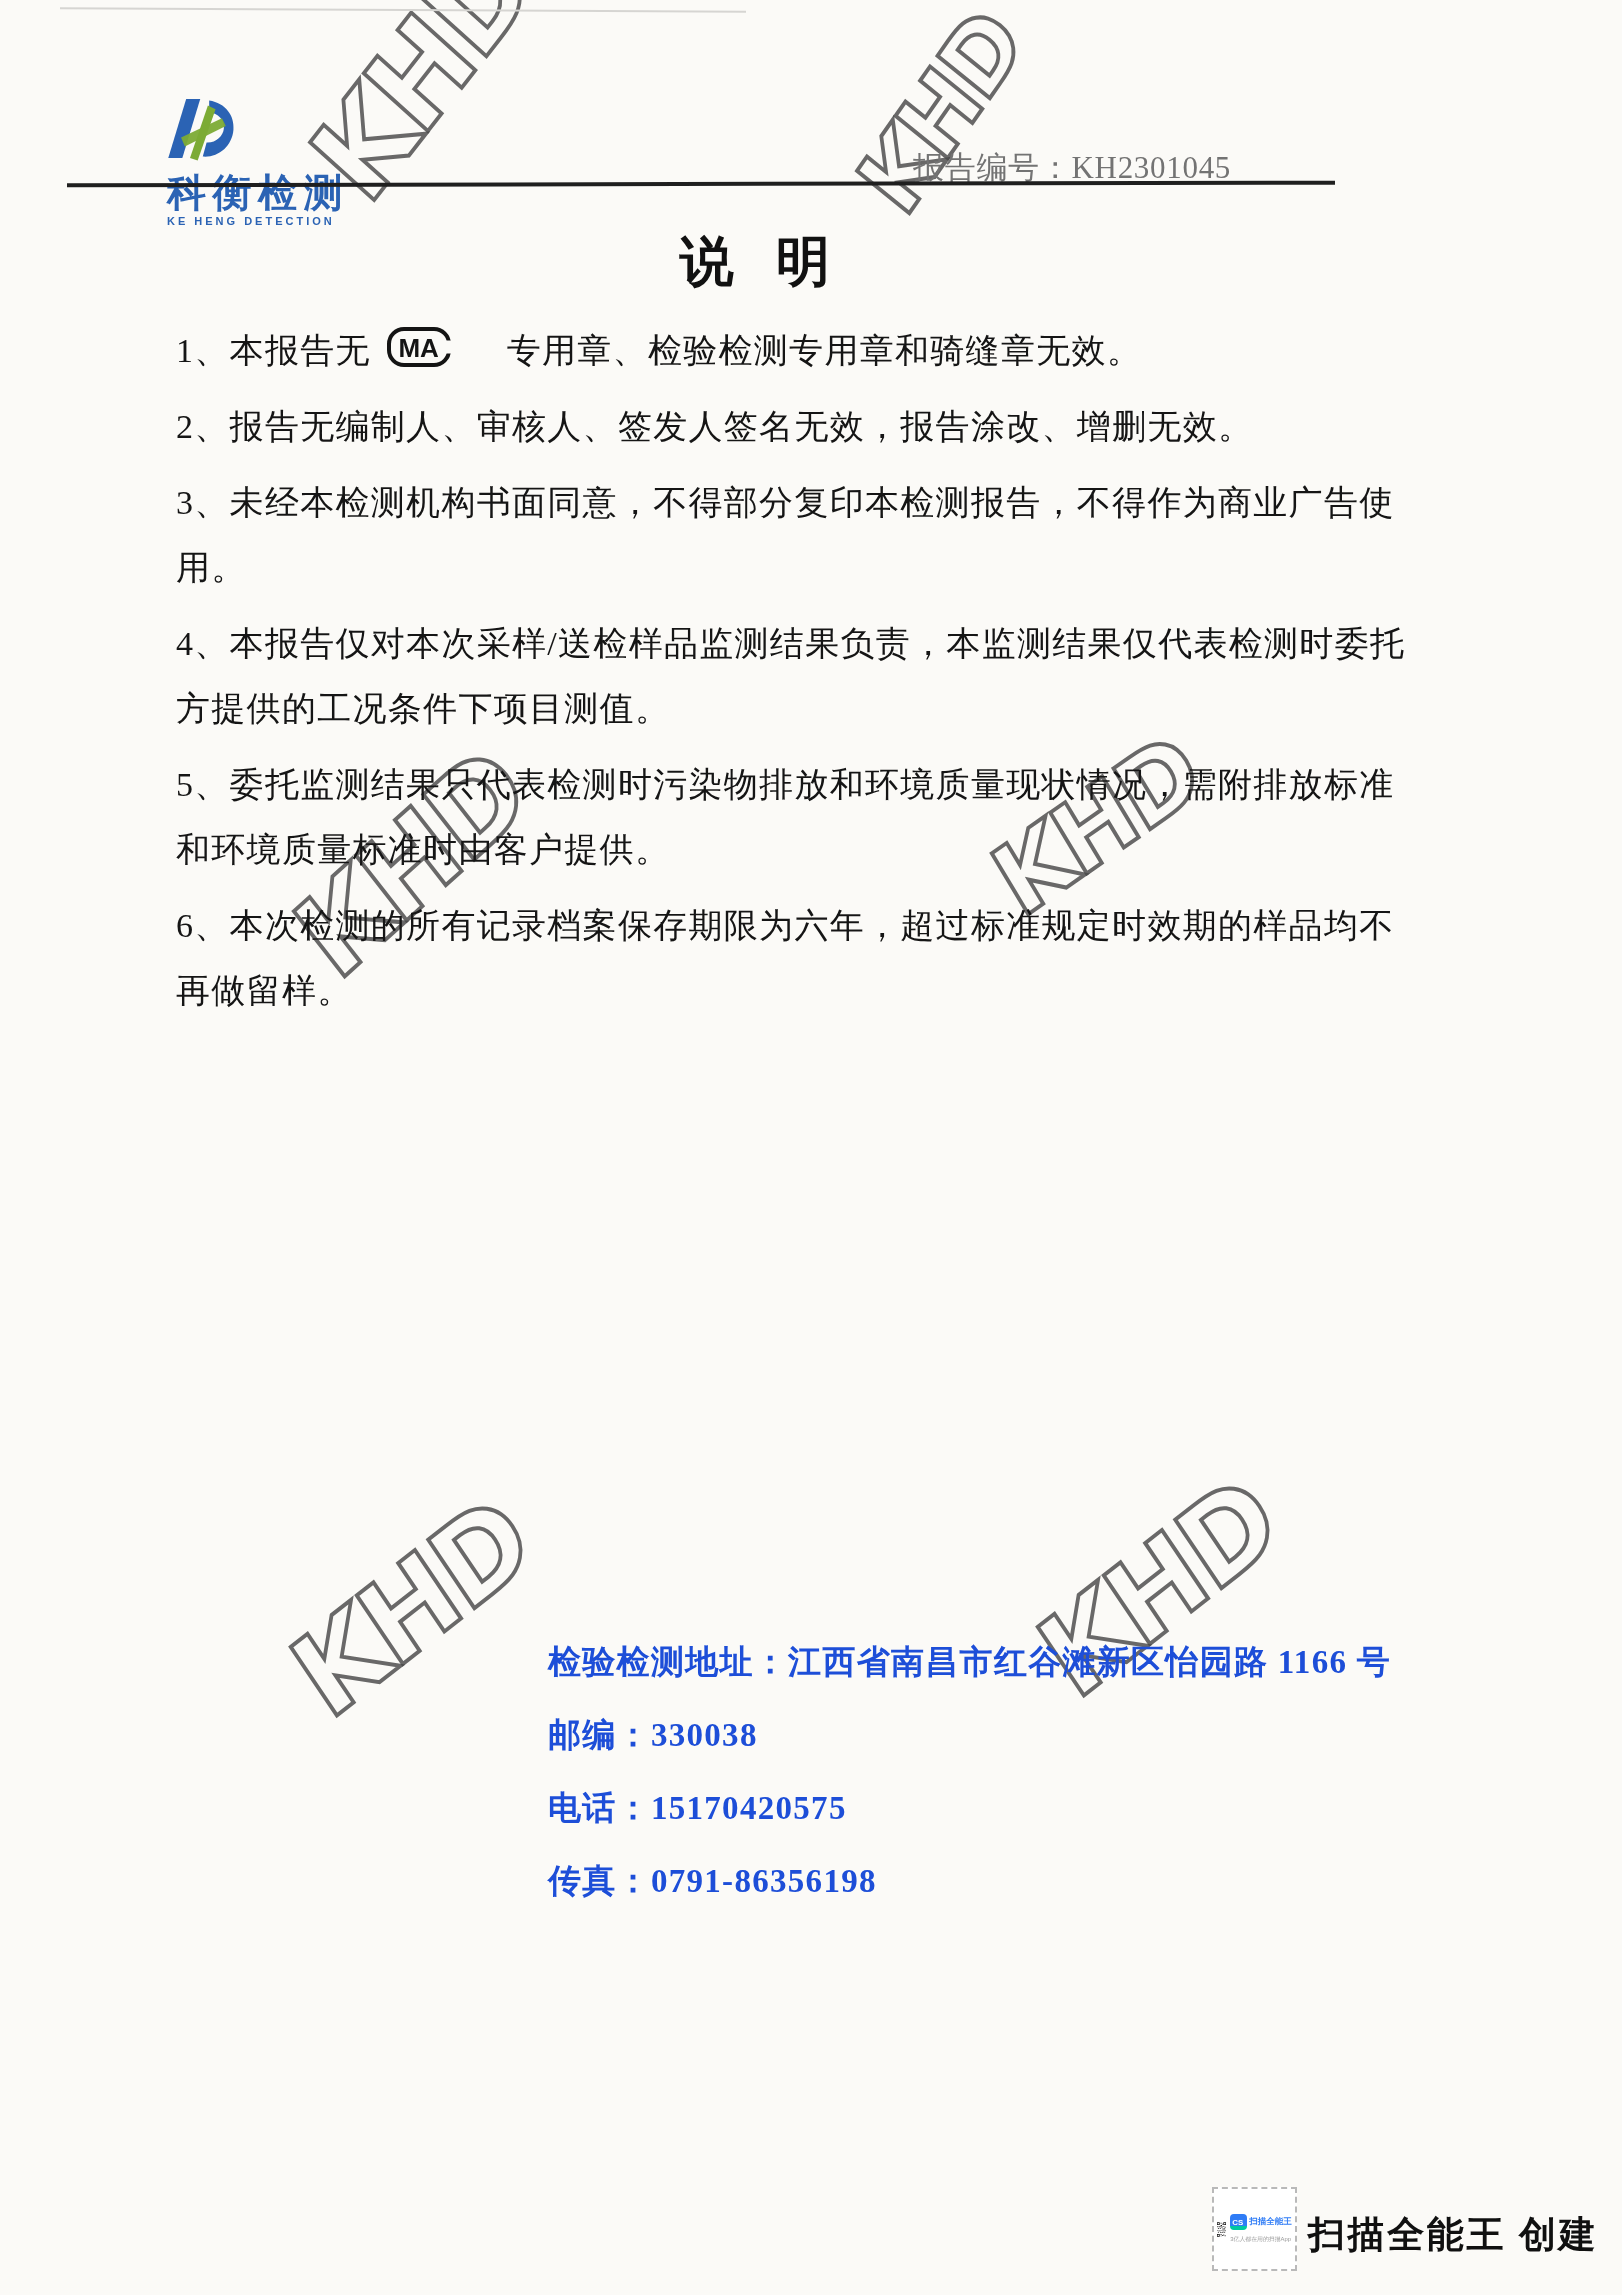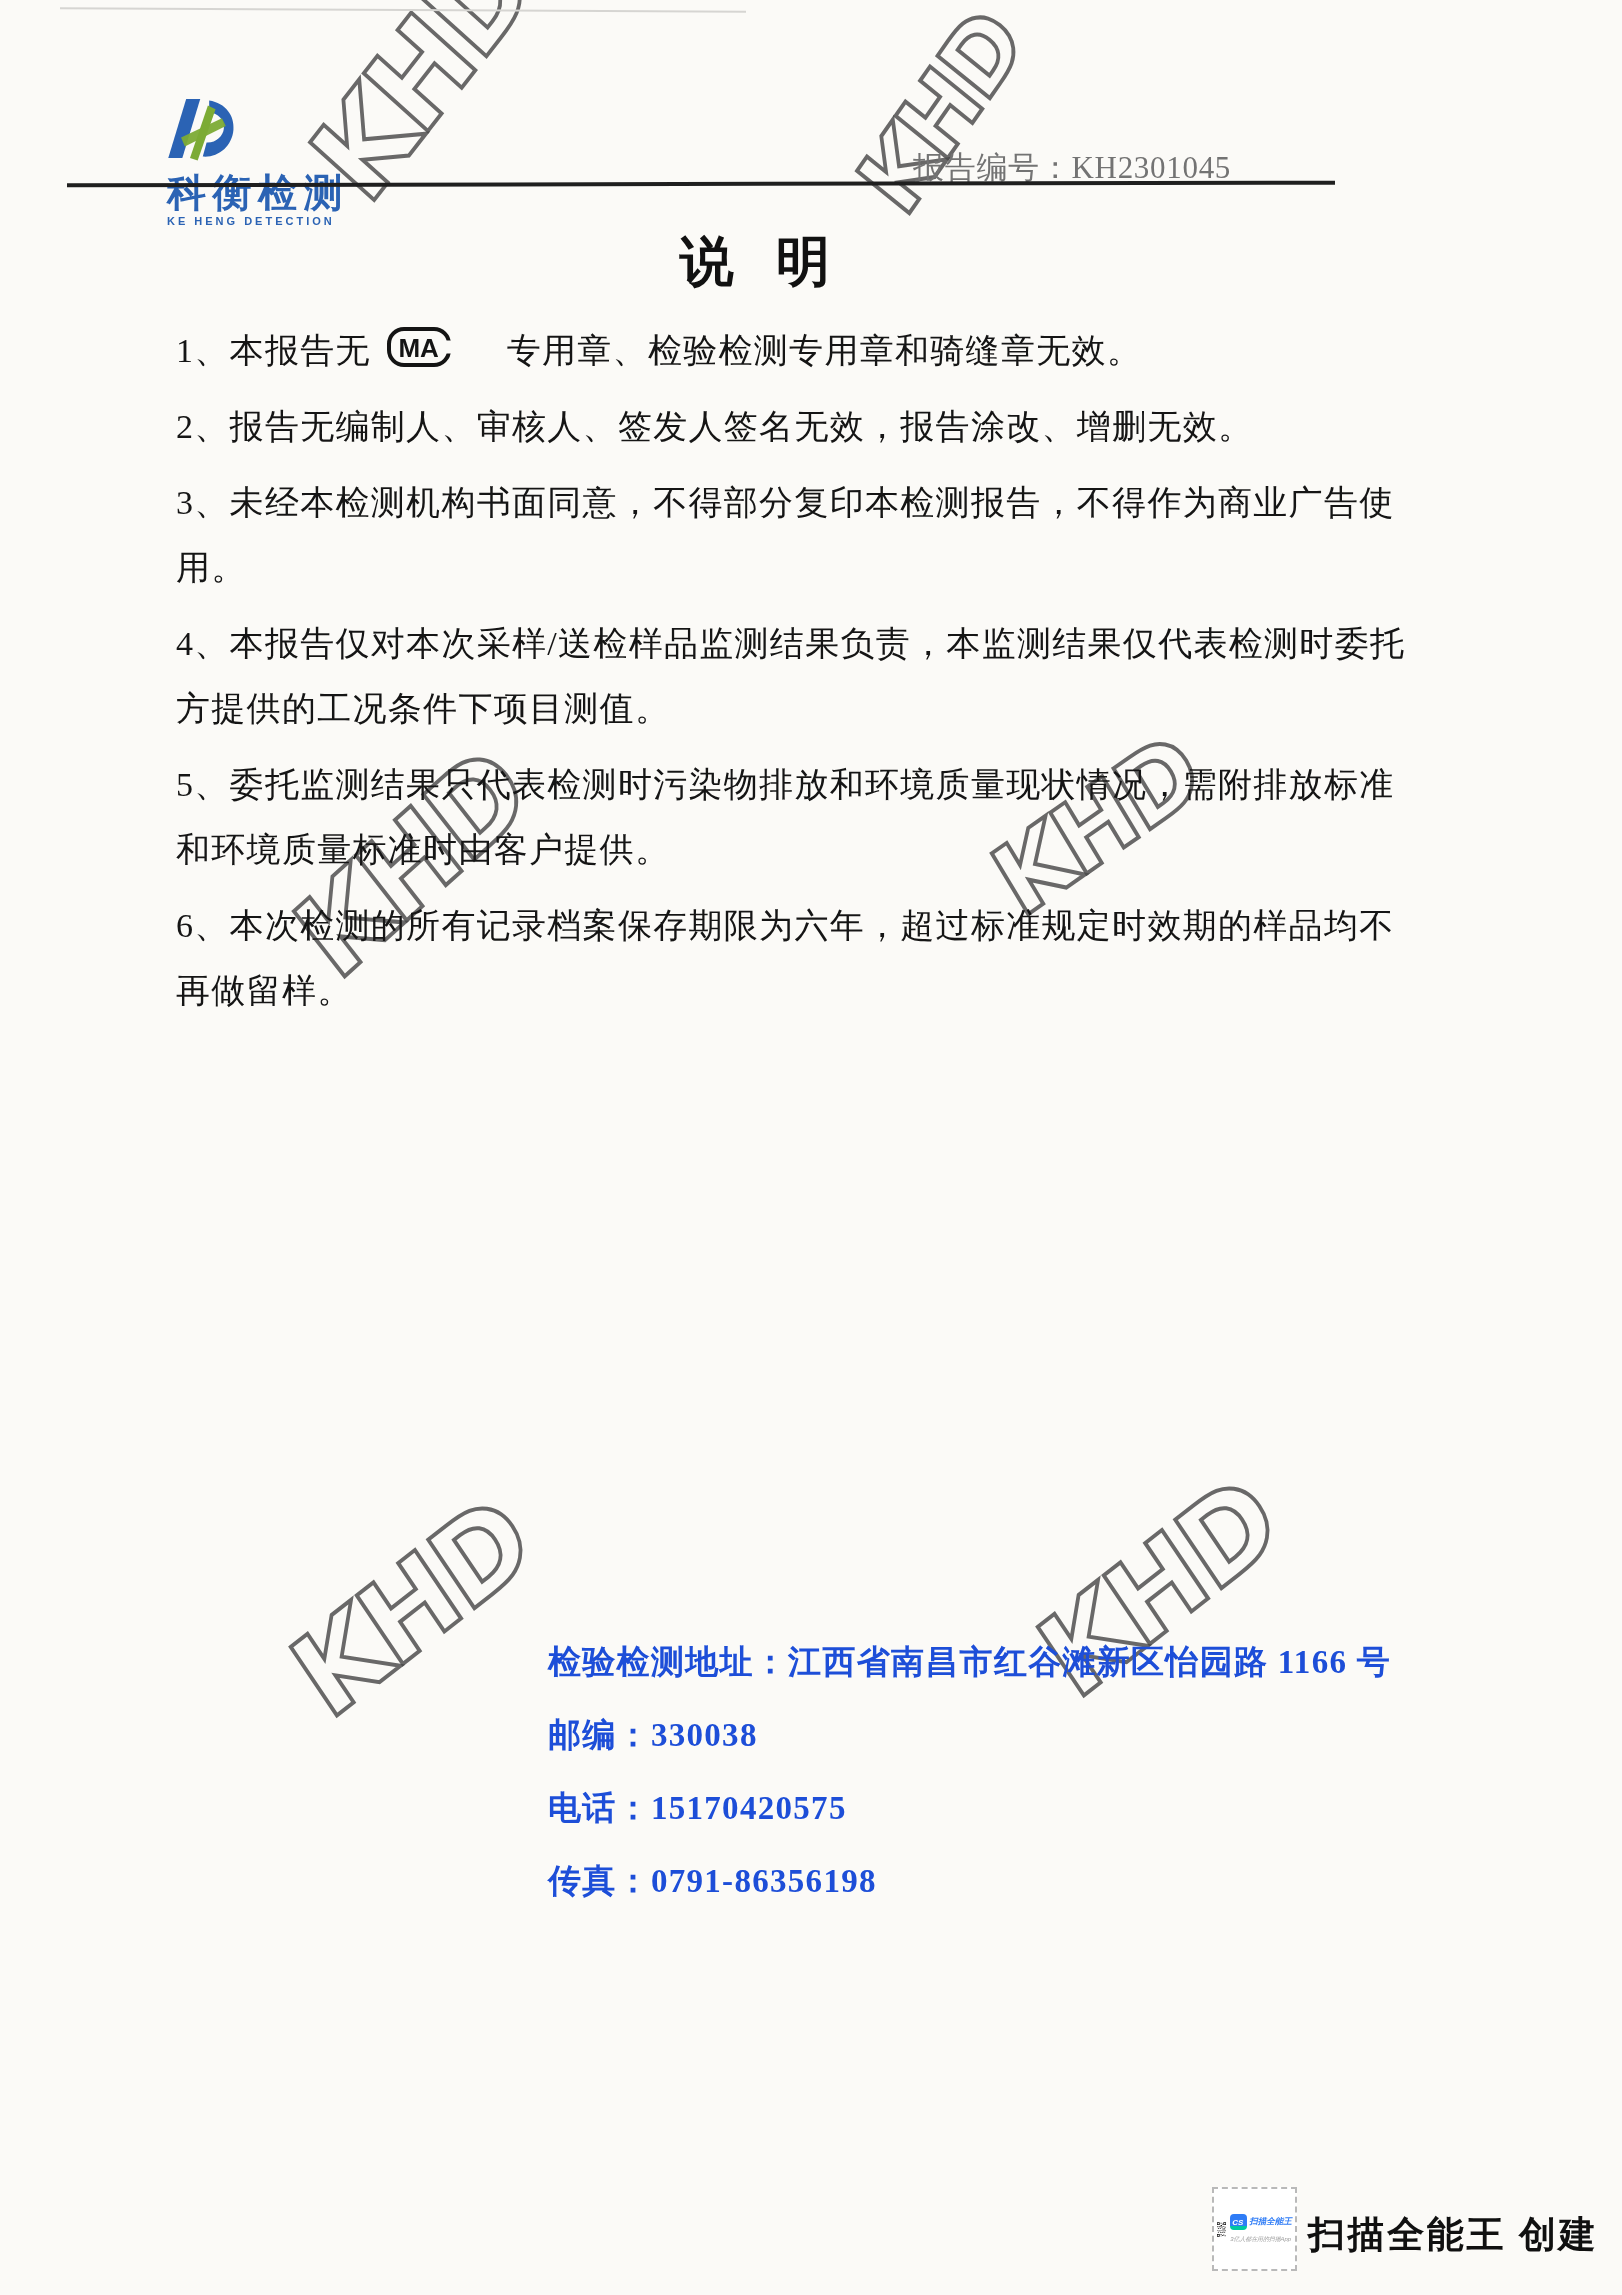--- a/index.html
+++ b/index.html
@@ -85,21 +85,21 @@
     line-height:73px; color:#1d4ed8;
   }
 
   
   .cs-box {
     position:absolute; left:1212px; top:2187px; width:85px; height:84px;
     border:2px dashed #b9b9b9; background:#ffffff;
     display:flex; gap:3.9px; padding:3.9px 3.3px;
   }
   .qr { width:26px; height:73px; }
-  .cs-col { display:flex; flex-direction:column; justify-content:center; gap:5px;font-style:italic; }
+  .cs-col { display:flex; flex-direction:column; justify-content:center; gap:5px; }
   .cs-approw { display:flex; align-items:center; gap:2.6px; }
   .cs-icon {
     width:16.4px; height:16.4px; border-radius:3.9px;
     background:linear-gradient(to bottom,#2f7cf6 72%,#00c8a0 72%);
     color:#fff; font-family:"Liberation Sans",sans-serif; font-weight:700; font-size:7.9px;
     display:flex; align-items:center; justify-content:flex-start; padding-left:2px; padding-top:0.7px;
   }
   .cs-name { color:#2f7cf6; font-family:"Liberation Sans",sans-serif; font-weight:700; font-size:8.5px; white-space:nowrap; }
   .cs-tagline { color:#9a9a9a; font-family:"Liberation Sans",sans-serif; font-size:5.9px; white-space:nowrap; }
   .cs-created {

